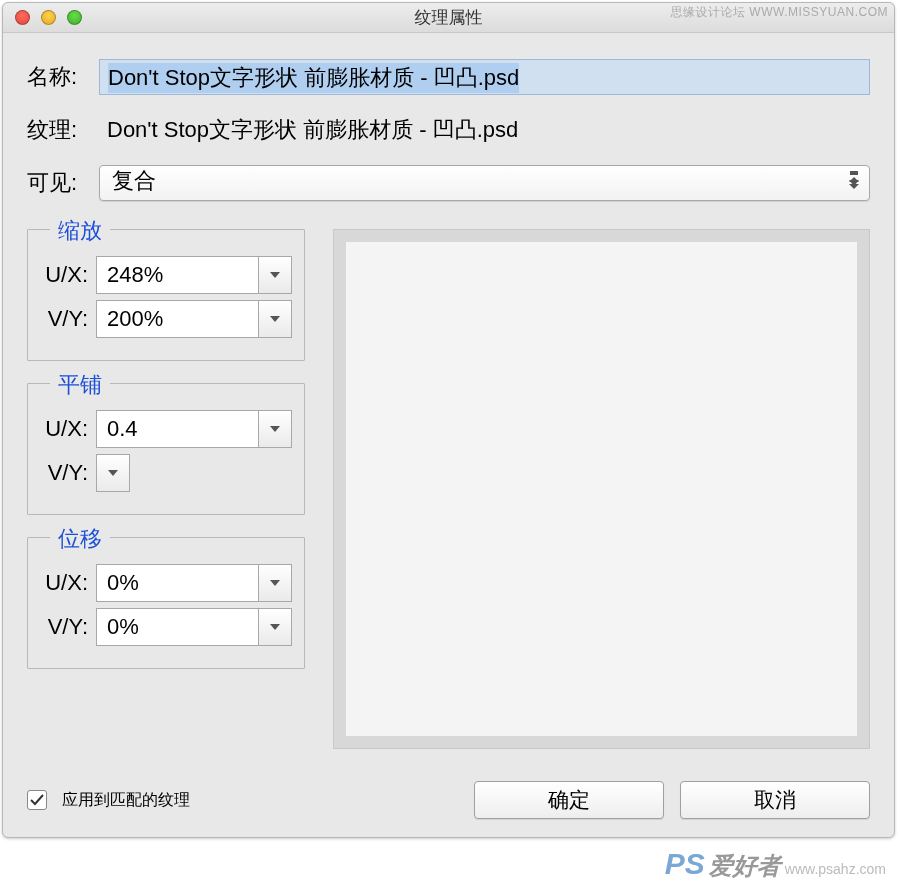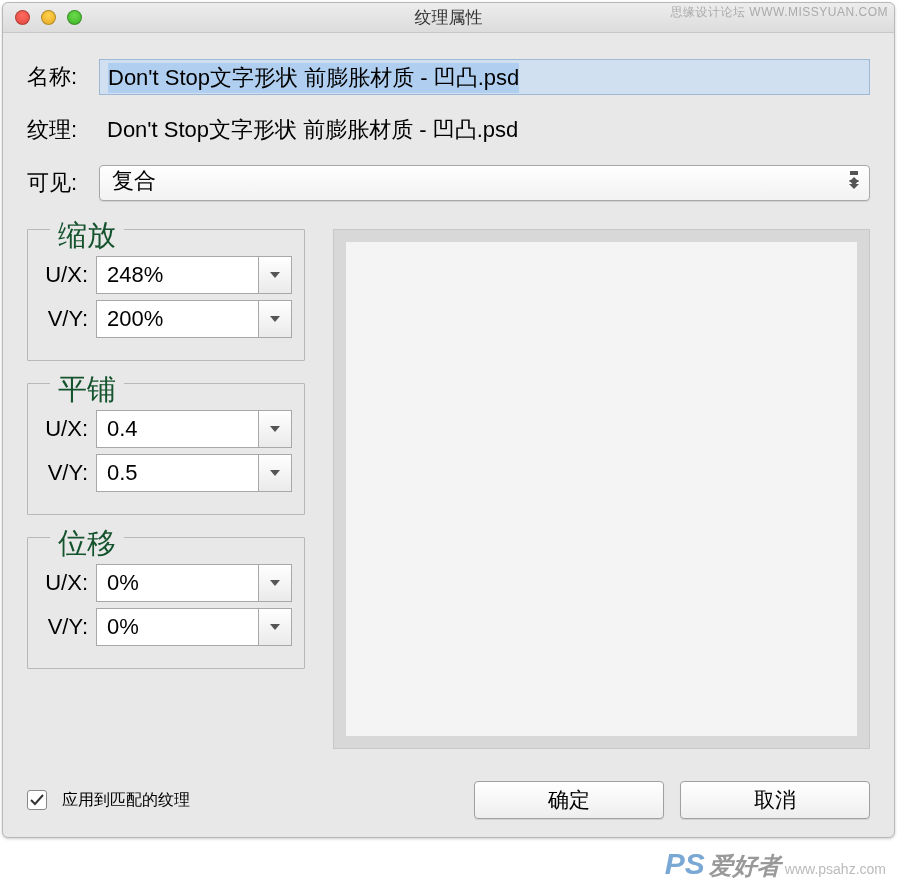--- a/index.html
+++ b/index.html
@@ -19,21 +19,21 @@
 .name-input span{background:#b0cff0;display:inline-block}
 .texture-text{flex:1;font-size:22px;color:#000;padding:4px 8px}
 .select{flex:1;height:36px;background:linear-gradient(to bottom,#fff,#f2f2f2);border:1px solid #a8a8a8;border-radius:4px;display:flex;padding:0 12px;font-size:22px;position:relative;box-shadow:0 1px 1px rgba(0,0,0,0.1)}
 .select::after{content:"";position:absolute;right:10px;top:50%;transform:translateY(-50%);width:0;height:0;border-left:5px solid transparent;border-right:5px solid transparent;border-top:6px solid #555;box-shadow:0 -10px 0 -1px #555}
 .updown{position:absolute;right:10px;top:50%;transform:translateY(-50%);display:flex;flex-direction:column;gap:2px}
 .updown::before{content:"";border-left:5px solid transparent;border-right:5px solid transparent;border-bottom:5px solid #555}
 .updown::after{content:"";border-left:5px solid transparent;border-right:5px solid transparent;border-top:5px solid #555}
 .main-area{display:flex;gap:28px;margin-top:28px}
 .controls{width:278px}
 .fieldset{border:1px solid #b8b8b8;border-radius:1px;padding:26px 12px 16px 12px;margin-bottom:22px;position:relative;background:#e8e8e8}
-.legend{position:absolute;top:-14px;left:22px;background:#e8e8e8;padding:0 8px;font-size:29px;color:#14532d}
+.legend{position:absolute;top:-14px;left:22px;background:#e8e8e8;padding:0 8px;font-size:22px;color:#1d4ed8}
 .frow{display:flex;align-items:center;margin-bottom:6px}
 .frow:last-child{margin-bottom:6px}
 .flbl{width:56px;font-size:22px;text-align:right;padding-right:8px}
 .spinbox{flex:1;display:flex;height:38px}
 .spinval{flex:1;background:#fff;border:1px solid #a8a8a8;border-right:none;padding:4px 10px;font-size:22px;display:flex;align-items:center}
 .spinbtn{width:34px;background:linear-gradient(to bottom,#fff,#eaeaea);border:1px solid #a8a8a8;display:flex;align-items:center;justify-content:center;position:relative}
 .spinbtn::after{content:"";border-left:5px solid transparent;border-right:5px solid transparent;border-top:6px solid #555}
 .preview{flex:1;height:520px;background:#f4f4f4;border:1px solid #c8c8c8;box-shadow:inset 0 0 0 12px #d8d8d8}
 .bottom{display:flex;align-items:center;margin-top:32px;gap:16px}
 .check{display:flex;align-items:center;gap:15px;font-size:16px}
@@ -105,21 +105,20 @@
           <div class="frow">
             <div class="flbl">U/X:</div>
             <div class="spinbox">
               <div class="spinval">0.4</div>
               <div class="spinbtn"></div>
             </div>
           </div>
           <div class="frow">
             <div class="flbl">V/Y:</div>
             <div class="spinbox">
-              <div class="spinval">0.5</div>
               <div class="spinbtn"></div>
             </div>
           </div>
         </div>
 
         <div class="fieldset">
           <div class="legend">位移</div>
           <div class="frow">
             <div class="flbl">U/X:</div>
             <div class="spinbox">

